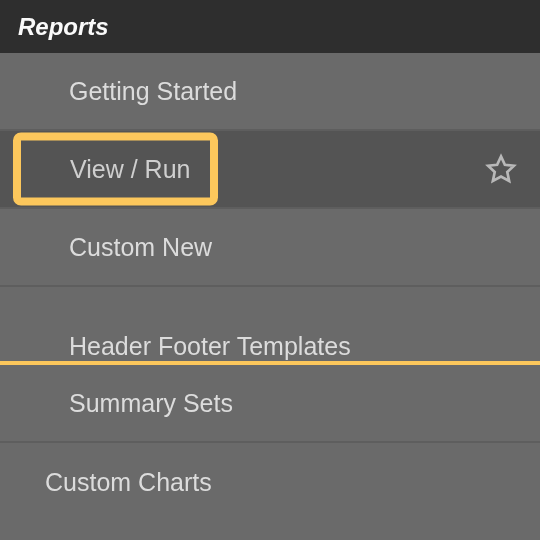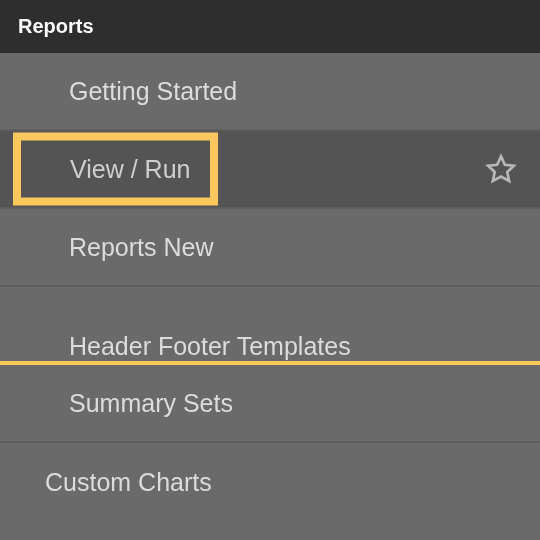--- a/index.html
+++ b/index.html
@@ -7,22 +7,23 @@
     body { background: #6a6a6a; }
     .header {
       background: #2e2e2e;
       padding: 14px 18px 14px 18px;
       height: 53px;
       display: flex;
       align-items: center;
     }
     .header-title {
       color: #fafafa;
-      font-size: 20px;
+      font-size: 24px;
       font-weight: 600;
+      font-style: italic;
     }
     .menu {
       width: 100%;
     }
     .menu-item {
       position: relative;
       height: 78px;
       display: flex;
       align-items: center;
       padding-left: 34px;
@@ -43,21 +44,21 @@
       font-size: 25px;
       font-weight: 400;
       margin-left: 35px;
     }
     .highlight-box {
       position: absolute;
       left: 13px;
       top: 50%;
       transform: translateY(-50%);
       border: 8px solid #fcc75c;
-      border-radius: 0;
+      border-radius: 8px;
       padding: 14px 20px 14px 14px;
       pointer-events: none;
     }
     .highlight-box .menu-item-label {
       color: #cfcfcf;
     }
     .star {
       margin-left: auto;
       width: 34px;
       height: 34px;
@@ -95,21 +96,21 @@
       <span class="menu-item-label">View / Run</span>
     </div>
     <span class="star">
       <svg viewBox="0 0 24 24">
         <path d="M12 2.5 L14.9 8.8 L21.7 9.6 L16.7 14.3 L18.1 21 L12 17.6 L5.9 21 L7.3 14.3 L2.3 9.6 L9.1 8.8 Z"></path>
       </svg>
     </span>
   </div>
 
   <div class="menu-item">
-    <span class="menu-item-label">Reports New</span>
+    <span class="menu-item-label">Custom New</span>
   </div>
 
   <div class="menu-item section-end">
     <span class="menu-item-label">Header Footer Templates</span>
   </div>
 
   <div class="menu-item">
     <span class="menu-item-label">Summary Sets</span>
   </div>
 

